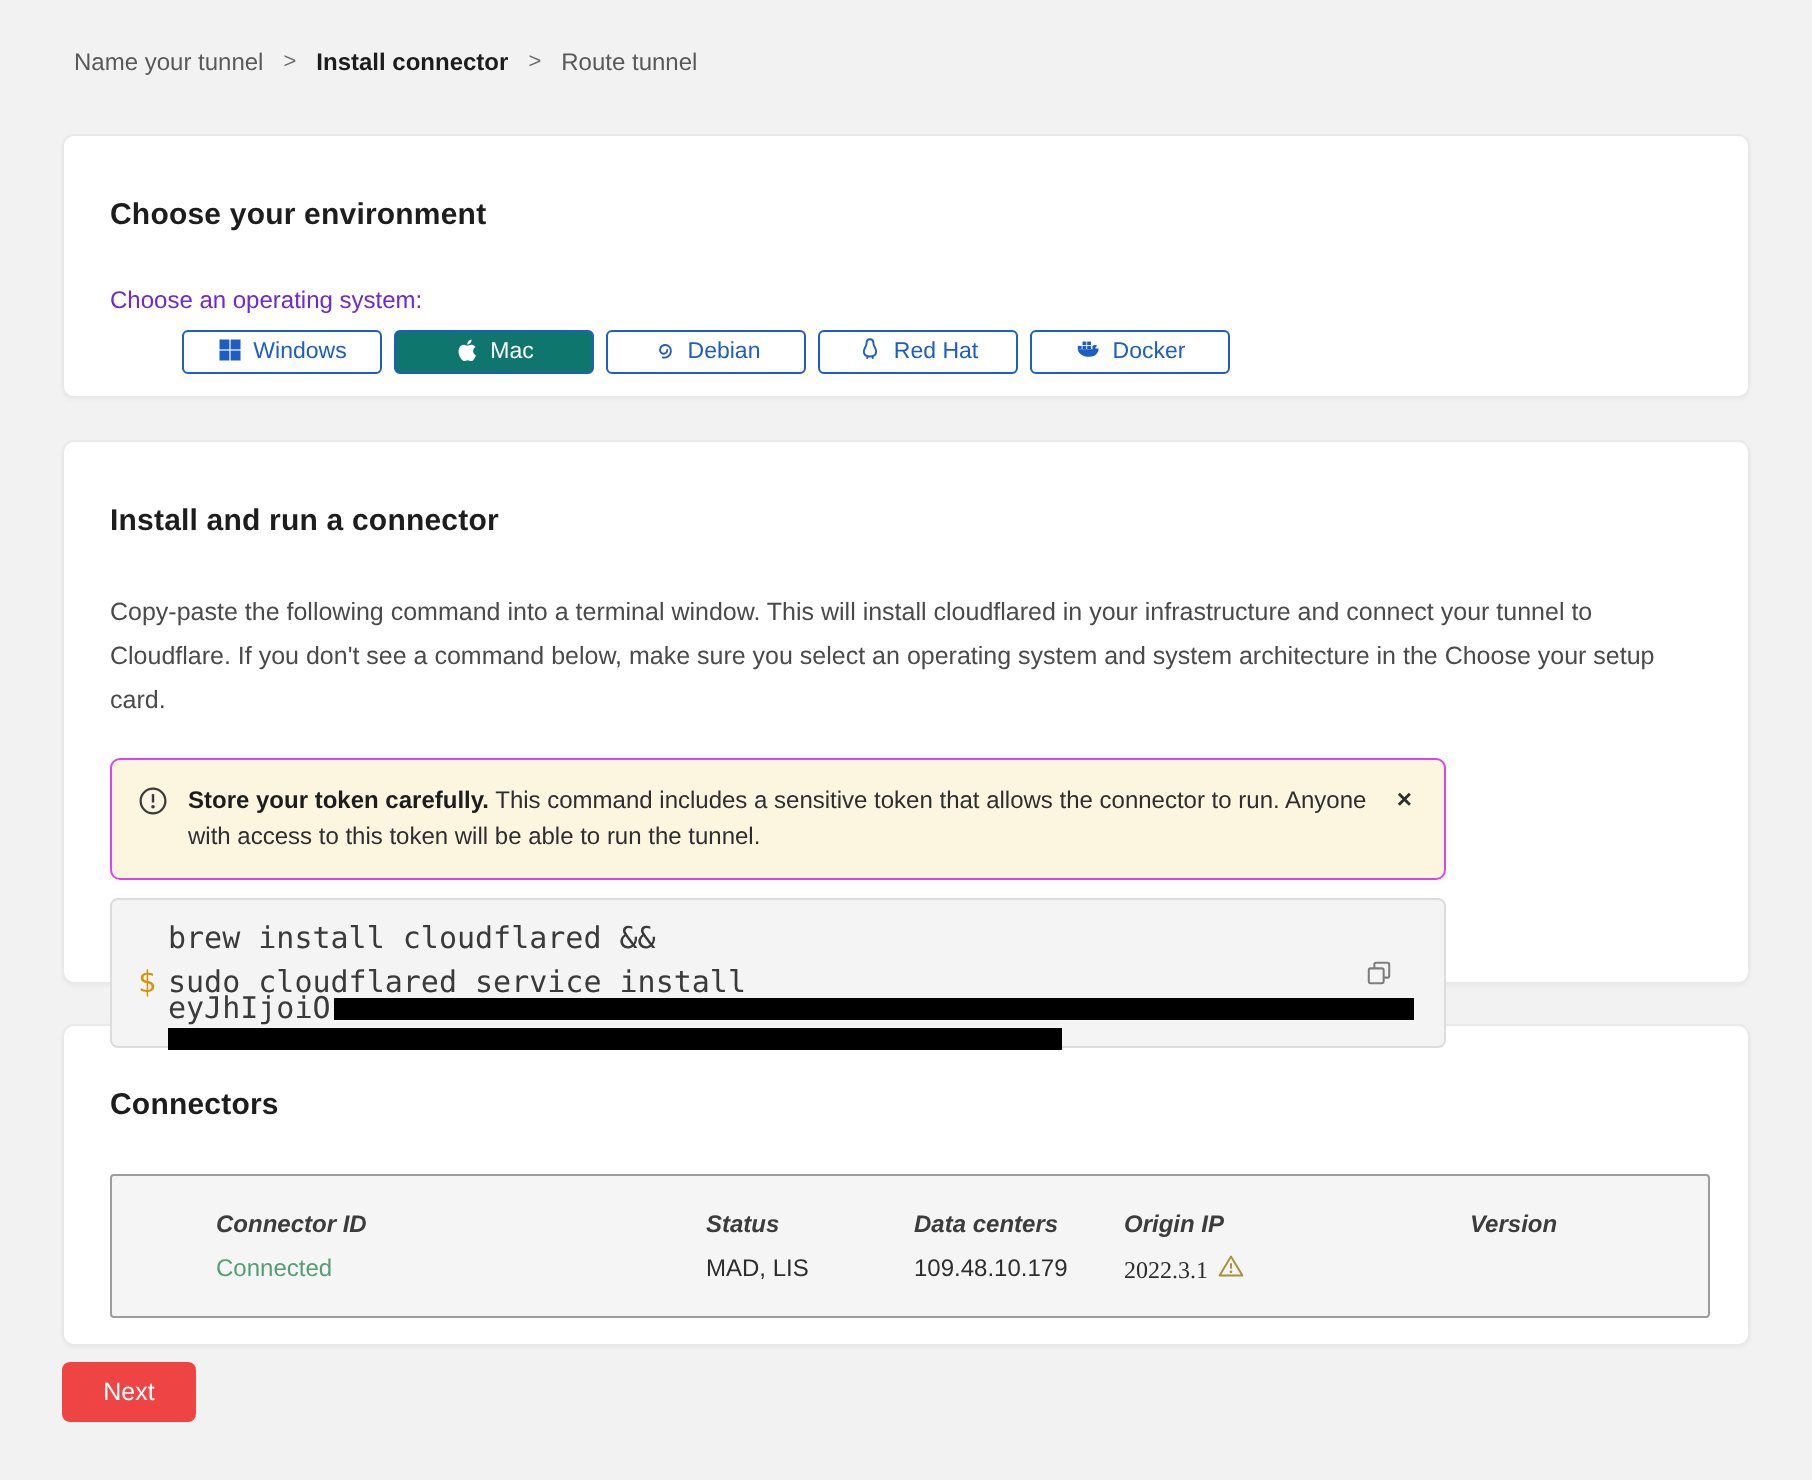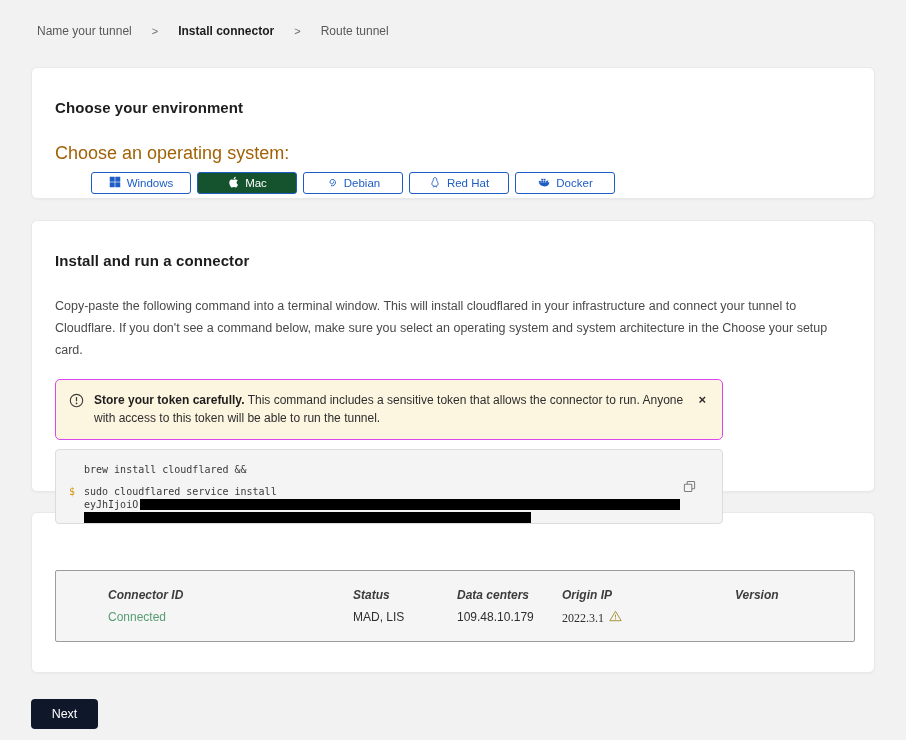--- a/index.html
+++ b/index.html
@@ -5,65 +5,65 @@
   * { margin:0; padding:0; box-sizing:border-box; }
   html,body { width:906px; }
   body {
     font-family:"Liberation Sans", sans-serif;
     background:#f2f2f2;
     color:#313131;
     padding:24px 31px 14px 31px;
     font-size:12.5px;
   }
   
-  .breadcrumb { display:flex; align-items:center; gap:20px; font-size:12px; color:#595959; padding-left:6px; }
+  .breadcrumb { display:flex; align-items:center; gap:10px; font-size:12px; color:#595959; padding-left:6px; }
   .breadcrumb .crumb-active { font-weight:bold; color:#1d1d1d; }
   .breadcrumb .sep { color:#6b6b6b; font-size:11px; }
   
   .card {
     background:#ffffff;
     border:1px solid #e9e9e9;
     border-radius:6px;
     box-shadow:0 1px 2px rgba(0,0,0,0.04);
     padding:31px 23px 22px 23px;
   }
   .card-1 { margin-top:29px; height:132px; }
   .card-2 { margin-top:21px; height:272px; }
   .card-3 { margin-top:20px; height:161px; }
   .card-title { font-size:15px; font-weight:bold; color:#1d1d1d; letter-spacing:.1px; }
   
-  .os-label { margin-top:27px; font-size:18px; color:#a16207; }
+  .os-label { margin-top:27px; font-size:12px; color:#6d28d9; }
   .os-row { display:flex; gap:6px; margin-top:8px;padding-left:36px; }
   .os-btn {
     width:100px; height:22px;
     display:flex; align-items:center; justify-content:center; gap:6px;
     background:#ffffff; color:#1d5dc5;
     border:1px solid #1d5dc5; border-radius:3px;
     font-size:11.5px; font-family:"Liberation Sans", sans-serif;
     cursor:pointer;
   }
-  .os-btn.selected { background:#14532d; color:#ffffff; }
+  .os-btn.selected { background:#0f766e; color:#ffffff; }
   .os-btn svg { flex:none; }
   
   .card-desc { margin-top:27px; font-size:12.5px; line-height:1.75; color:#4a4a4a; max-width:800px; }
   .alert {
     margin-top:17px; width:668px;
     background:#fcf5e0; border:1px solid #d946ef; border-radius:5px;
     display:flex; align-items:flex-start; gap:10px;
     padding:11px 12px 11px 13px;
     font-size:12px; line-height:1.55; color:#2e2e2e;
   }
   .alert-icon { flex:none; margin-top:2px; }
   .alert-text { flex:1; }
   .alert-text b { color:#1d1d1d; }
   .alert-close { flex:none; background:none; border:none; font-size:13px; color:#2e2e2e; cursor:pointer; padding:2px 4px; line-height:1; font-weight:bold; }
   .codeblock {
     margin-top:9px; width:668px; height:75px;
     background:#f4f4f4; border:1px solid #dcdcdc; border-radius:4px;
-    font-family:"DejaVu Sans Mono", monospace; font-size:10px; color:#3a3a3a;
+    font-family:"DejaVu Sans Mono", monospace; font-size:15px; color:#3a3a3a;
     padding:13px 0 0 0; position:relative;
   }
   .code-line { position:relative; padding-left:28px; line-height:13px; white-space:nowrap; }
   .code-line .prompt { position:absolute; left:13px; color:#d6940a; }
   .line-2 { margin-top:9px; }
   .token-line { display:flex; align-items:center; }
   .redact { background:#000; height:11px; display:inline-block; }
   .redact-1 { width:540px; margin-left:2px; }
   .redact-2 { width:447px; margin-left:28px; margin-top:1px; }
   .copy-btn { position:absolute; right:26px; top:30px; background:none; border:none; cursor:pointer; padding:0; }
@@ -76,23 +76,23 @@
     grid-template-columns:245px 104px 105px 173px auto;
     grid-row-gap:8px;
     font-size:12px;
   }
   .th { font-weight:bold; color:#3c3c3c;font-style:italic; }
   .td { color:#2e2e2e; }
   .td-status { color:#569d73; }
   .td-version { display:flex; align-items:center; gap:5px;font-family:Liberation Serif, serif; }
   
   .next-btn {
-    margin-top:26px;
+    margin-top:8px;
     width:67px; height:30px;
-    background:#0f172a; color:#ffffff;
+    background:#ef4444; color:#ffffff;
     border:none; border-radius:4px;
     font-size:12.5px; font-family:"Liberation Sans", sans-serif;
     cursor:pointer;
   }
 </style>
 </head>
 <body>
 
 
 
@@ -199,20 +199,21 @@
             <rect x="4.5" y="1.5" width="8" height="8" rx="1"></rect>
             <rect x="1.5" y="4.5" width="8" height="8" rx="1" fill="#f4f4f4"></rect>
           </svg>
       </span>
     </button>
   </div>
 </section>
 
 
 <section class="card card-3">
+  <h2 class="card-title">Connectors</h2>
   <div class="conn-table">
     <div class="th">Connector ID</div>
     <div class="th">Status</div>
     <div class="th">Data centers</div>
     <div class="th">Origin IP</div>
     <div class="th">Version</div>
 
     <div class="td td-status">Connected</div>
     <div class="td">MAD, LIS</div>
     <div class="td">109.48.10.179</div>

